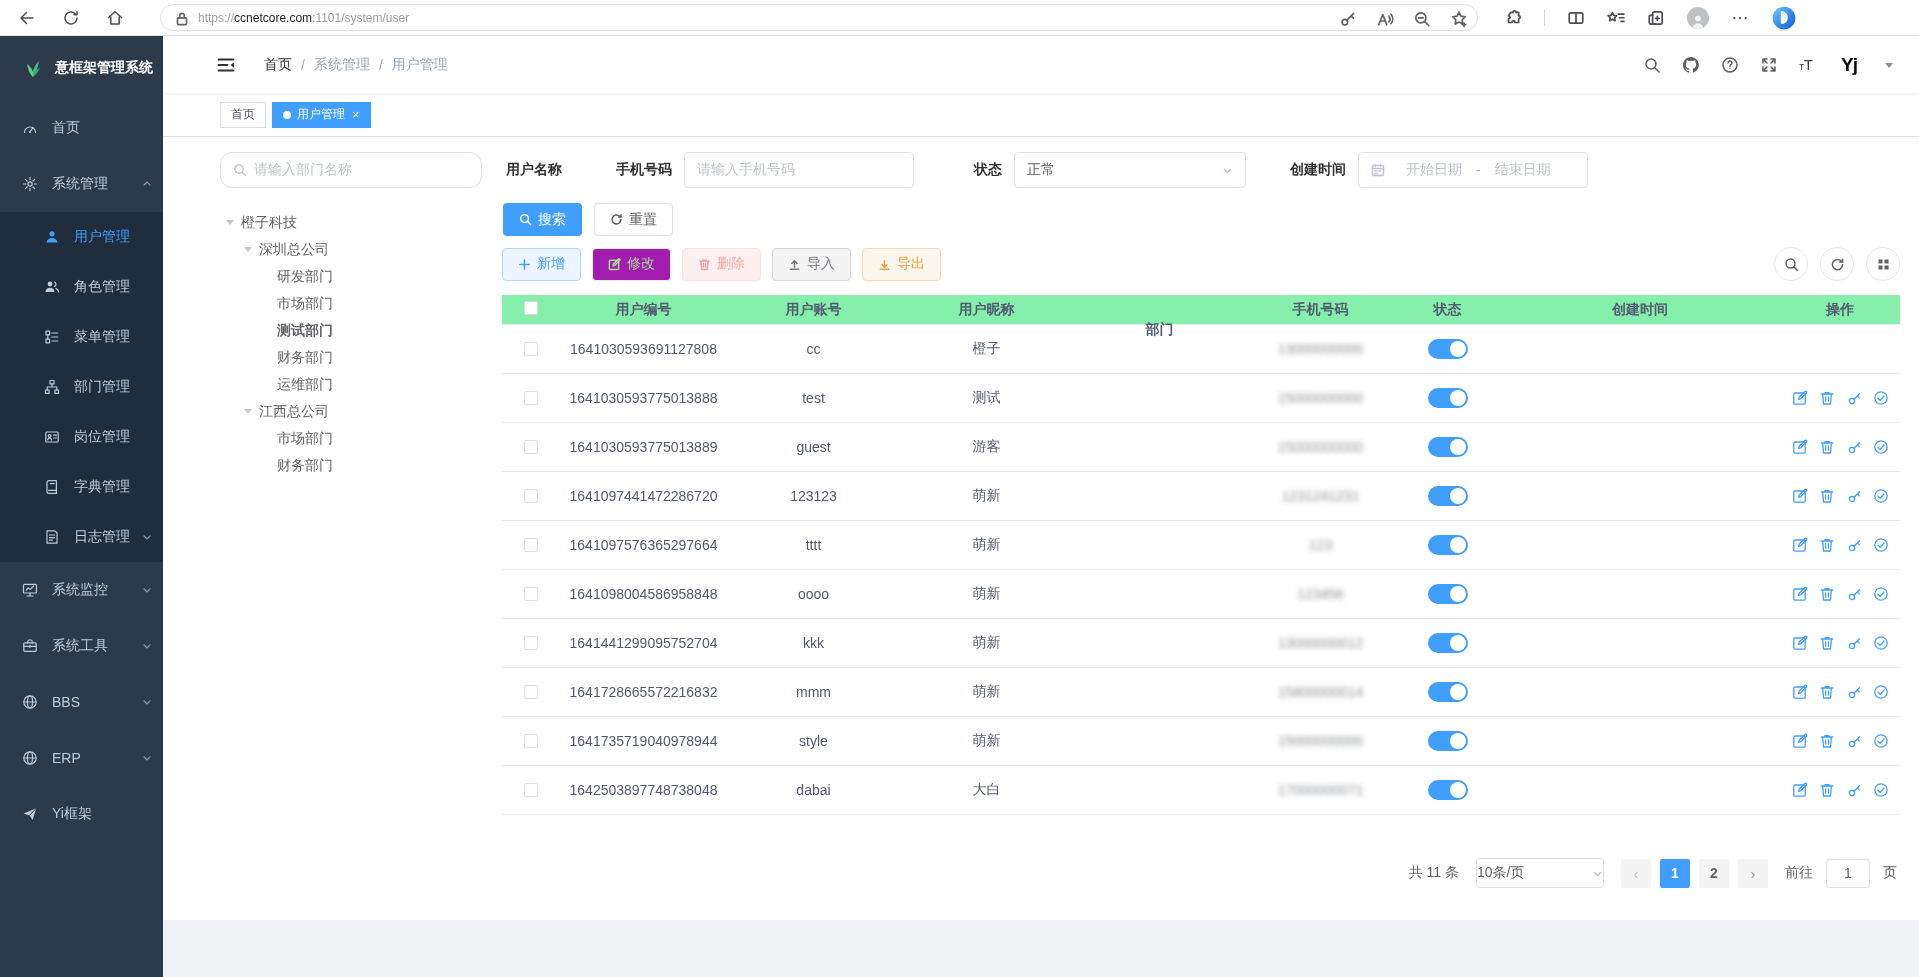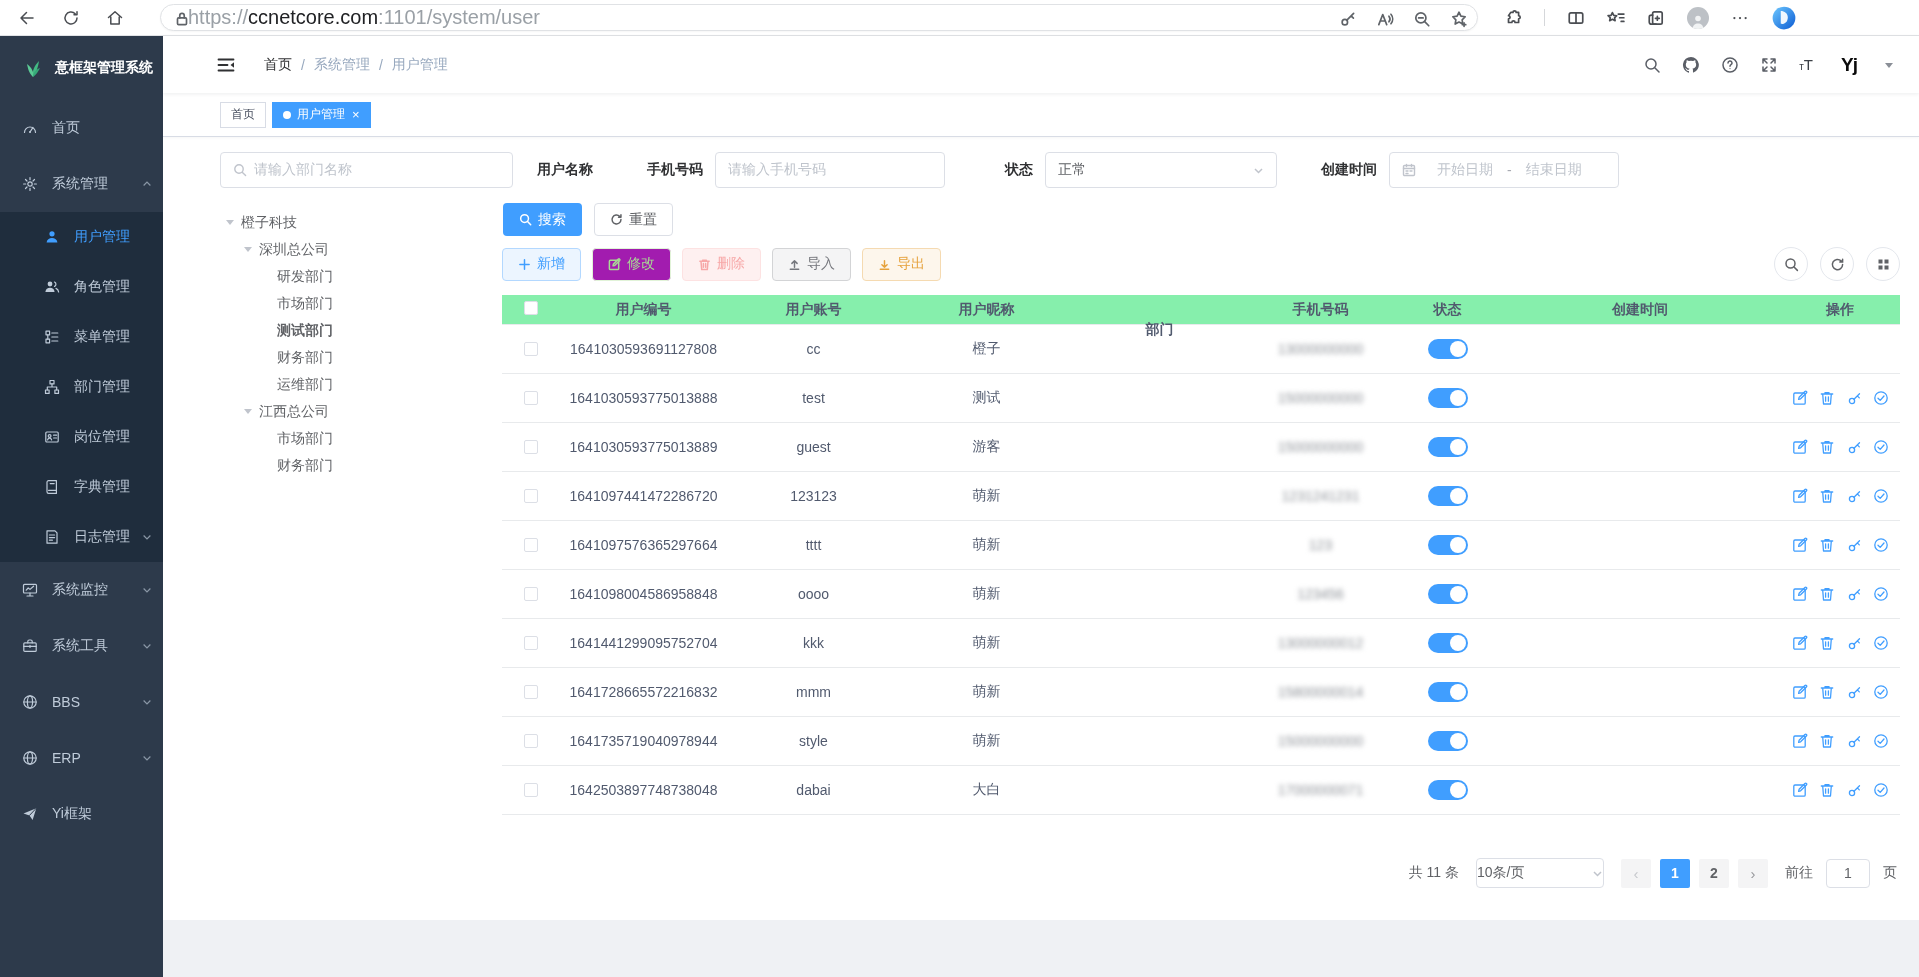--- a/index.html
+++ b/index.html
@@ -8,21 +8,21 @@
   svg{display:block;}
 
   
   .browser{height:36px;background:#fff;border-bottom:1px solid #e1e3e6;display:flex;align-items:center;}
   .b-left{display:flex;align-items:center;gap:26px;padding-left:18px;}
   .b-ic{width:18px;height:18px;color:#4a4d52;cursor:pointer;}
   .b-ic svg{width:18px;height:18px;stroke:currentColor;fill:none;stroke-width:1.5;stroke-linecap:round;stroke-linejoin:round;}
   .url-pill{margin-left:36px;width:1318px;height:27px;border:1px solid #e0e2e5;border-radius:14px;
     display:flex;align-items:center;padding:0 12px;background:#fff;box-shadow:0 1px 2px rgba(0,0,0,.04);}
   .url-pill .b-ic{width:15px;height:15px;color:#5f6368;}
-  .url-text{font-size:20px;color:#9aa0a6;white-space:nowrap;}
+  .url-text{font-size:12px;color:#9aa0a6;margin-left:10px;white-space:nowrap;}
   .url-text b{color:#202124;font-weight:normal;}
   .pill-right{margin-left:auto;display:flex;align-items:center;gap:22px;}
   .b-right{display:flex;align-items:center;gap:22px;margin-left:26px;}
   .b-divider{width:1px;height:17px;background:#d5d7da;}
   .avatar-circle{width:22px;height:22px;border-radius:50%;background:#bdc1c6;display:flex;align-items:flex-end;justify-content:center;overflow:hidden;}
   .avatar-circle svg{width:16px;height:16px;fill:#f1f3f4;stroke:none;}
 
   
   .app{display:flex;height:941px;}
   .sidebar{width:163px;flex-shrink:0;background:#2d3a4b;color:#bfcbd9;}
@@ -518,21 +518,21 @@
       <span class="tab active">
         <span class="dot"></span>
         <span>用户管理</span>
         <span class="close">×</span>
       </span>
     </div>
 
     <div class="content">
 
       <div class="filter-row">
-        <div class="el-input" style="width:293px;">
+        <div class="el-input" style="width:262px;border-radius:12px;">
           <span class="in-ic">
               <svg viewBox="0 0 14 14">
                 <circle cx="6" cy="6" r="4.2"></circle>
                 <path d="M9.2 9.2 12.6 12.6"></path>
               </svg>
             </span>
           <span class="ph">请输入部门名称</span>
         </div>
         <span class="f-label" style="margin-left:24px;">用户名称</span>
         <span class="f-label" style="margin-left:42px;">手机号码</span>

